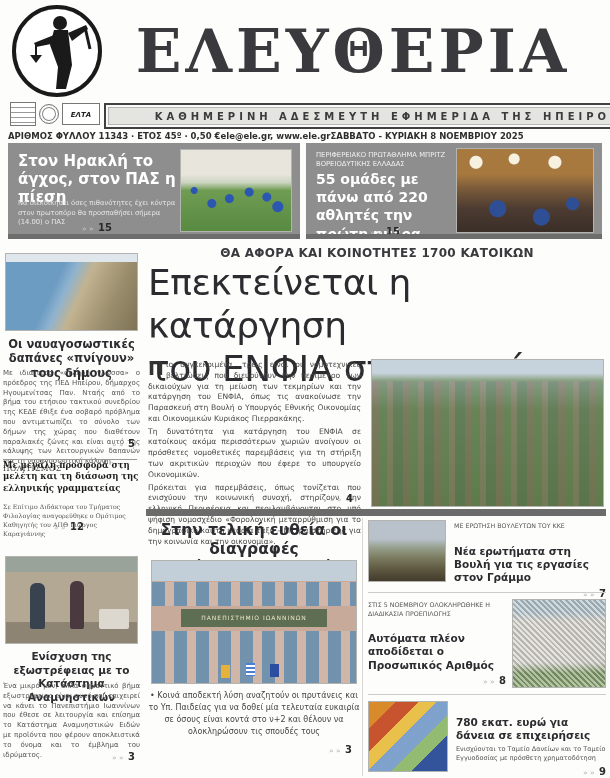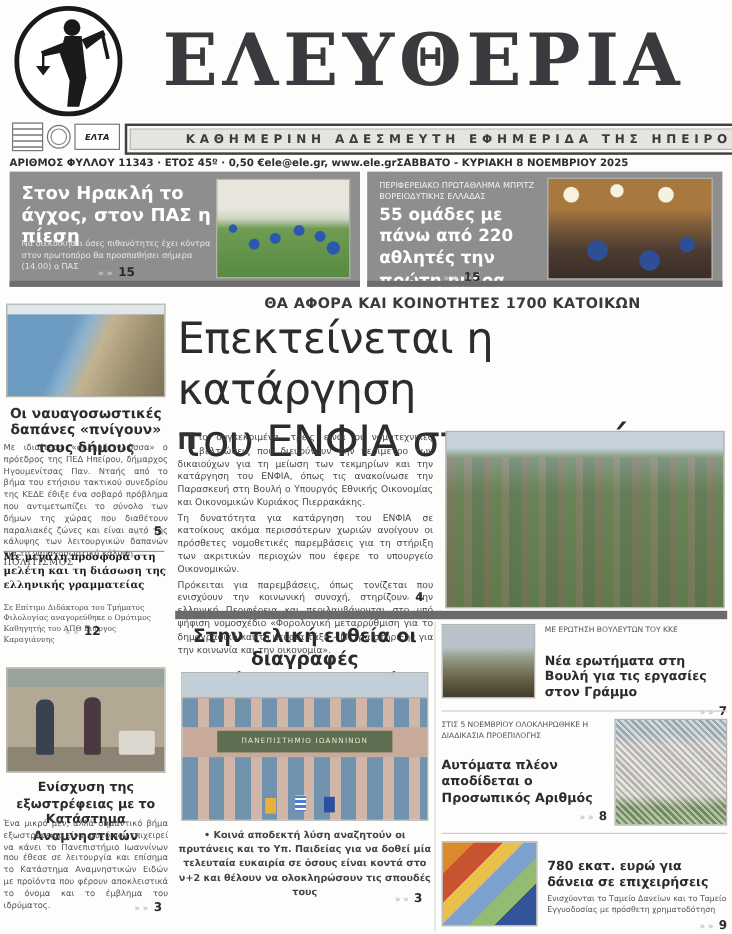--- a/index.html
+++ b/index.html
@@ -112,37 +112,37 @@
   #lead-body{left:148px;top:360px;width:213px;font-size:7.6px;color:#474747;text-align:justify;line-height:1.42;}
   #lead-body p{margin:0 0 2px 0;}
   #lead-body p:first-of-type::first-letter{font-size:19px;font-weight:bold;float:left;
       line-height:15px;padding:1px 2px 0 0;color:#333;}
   #lead-pager{left:148px;top:493px;width:205px;text-align:right;}
   #lead-bar{left:146px;top:509px;width:460px;height:7px;background:#6b6b6b;}
   
   #students-title{left:148px;top:521px;width:212px;text-align:center;font-size:15.5px;
       font-weight:800;line-height:1.2;color:#2b2b30;}
   #students-body{left:148px;top:690px;width:212px;text-align:center;font-size:8px;
-      color:#454545;line-height:1.5;font-weight:bold;}
+      color:#454545;line-height:1.5;}
   #students-pager{left:148px;top:744px;width:204px;text-align:right;}
   #v-divider{left:362px;top:518px;height:258px;width:0;border-left:1px solid #d8d8d5;}
   
   .rc-kicker{font-size:6.3px;color:#555;line-height:1.35;}
   .rc-title{font-size:10.5px;font-weight:bold;color:#2b2b30;line-height:1.28;margin-top:14px;}
   .rc-sub{font-size:6.5px;color:#555;line-height:1.4;margin-top:2px;}
   .rc-pager{text-align:right;margin-top:3px;}
   #rc1-text{left:454px;top:522px;width:152px;}
   #rc-div1{left:368px;top:592px;width:238px;border-top:1px solid #ccc;height:0;}
   #rc2-text{left:368px;top:601px;width:138px;}
   #rc-div2{left:368px;top:694px;width:238px;border-top:1px solid #ccc;height:0;}
   #rc3-text{left:456px;top:702px;width:150px;}
   
   .pager{font-size:7.5px;color:#b0b0b0;white-space:nowrap;}
   .pager b{color:#2b2b2b;font-size:10px;margin-left:2px;font-family:"DejaVu Sans",sans-serif;}
-  .teaser .pager{color:#c9c9c9;font-weight:bold;}
+  .teaser .pager{color:#c9c9c9;}
   .teaser .pager b{color:#2a2a2a;}
 </style>
 </head>
 <body>
 
 <div id="page">
 
   <div class="abs" id="logo">
     <svg width="94" height="92" viewBox="0 0 94 92">
       <ellipse cx="47" cy="46" rx="43" ry="44" fill="#ffffff" stroke="#1a1a1a" stroke-width="4"></ellipse>

